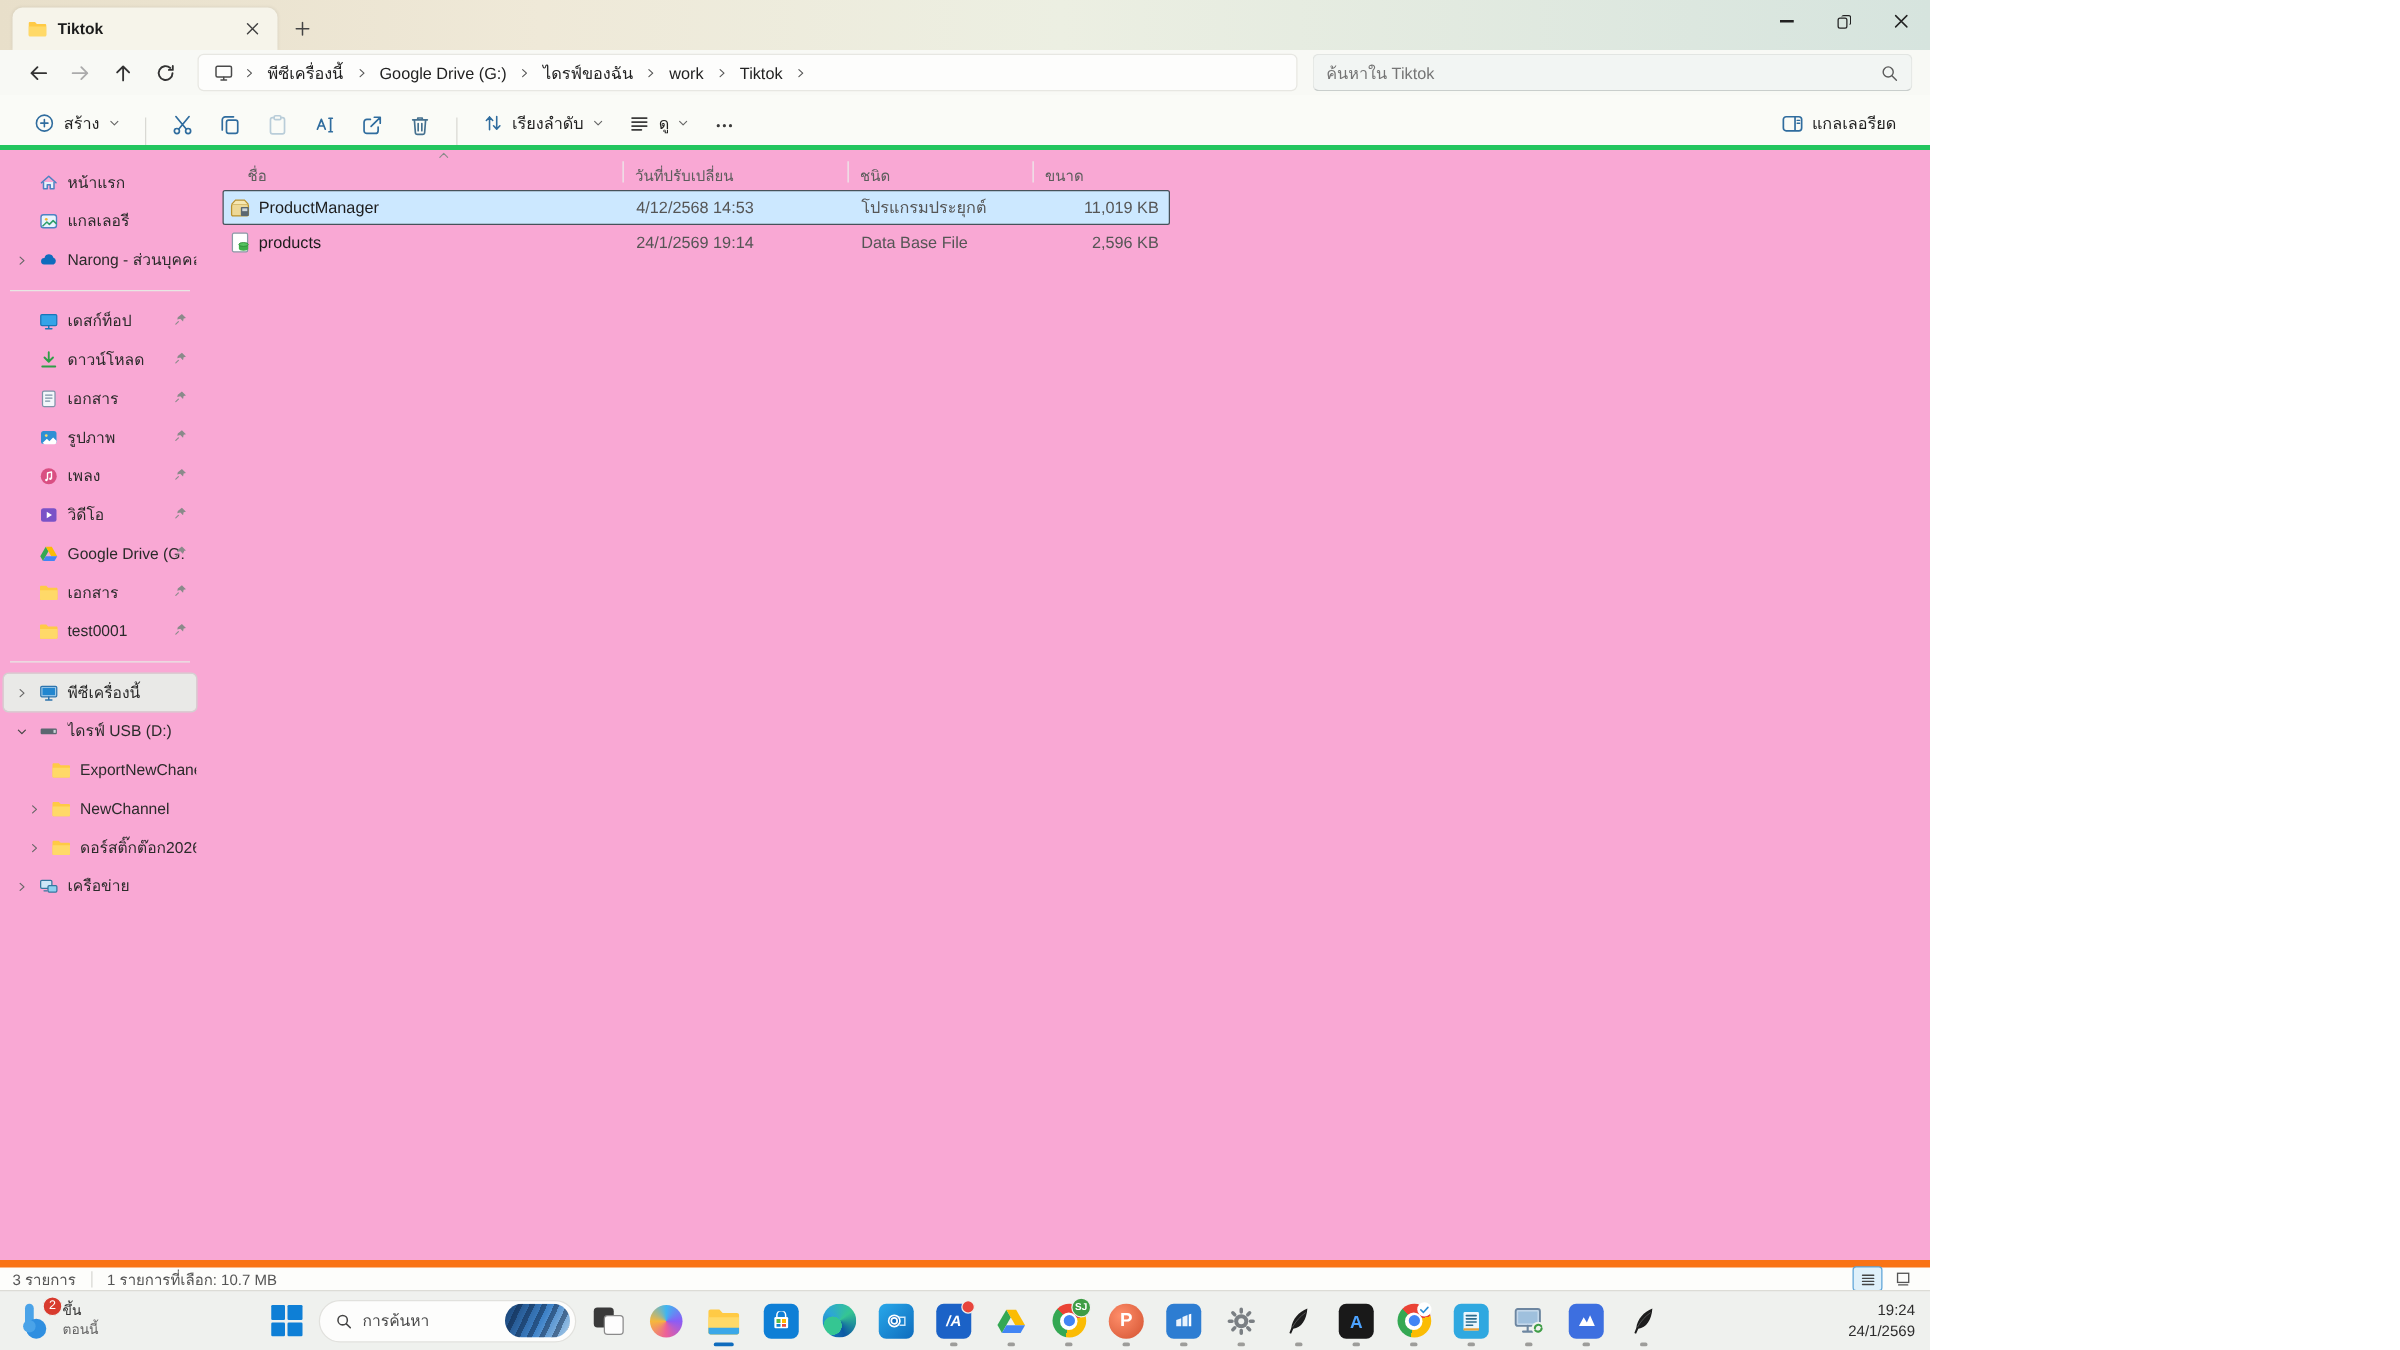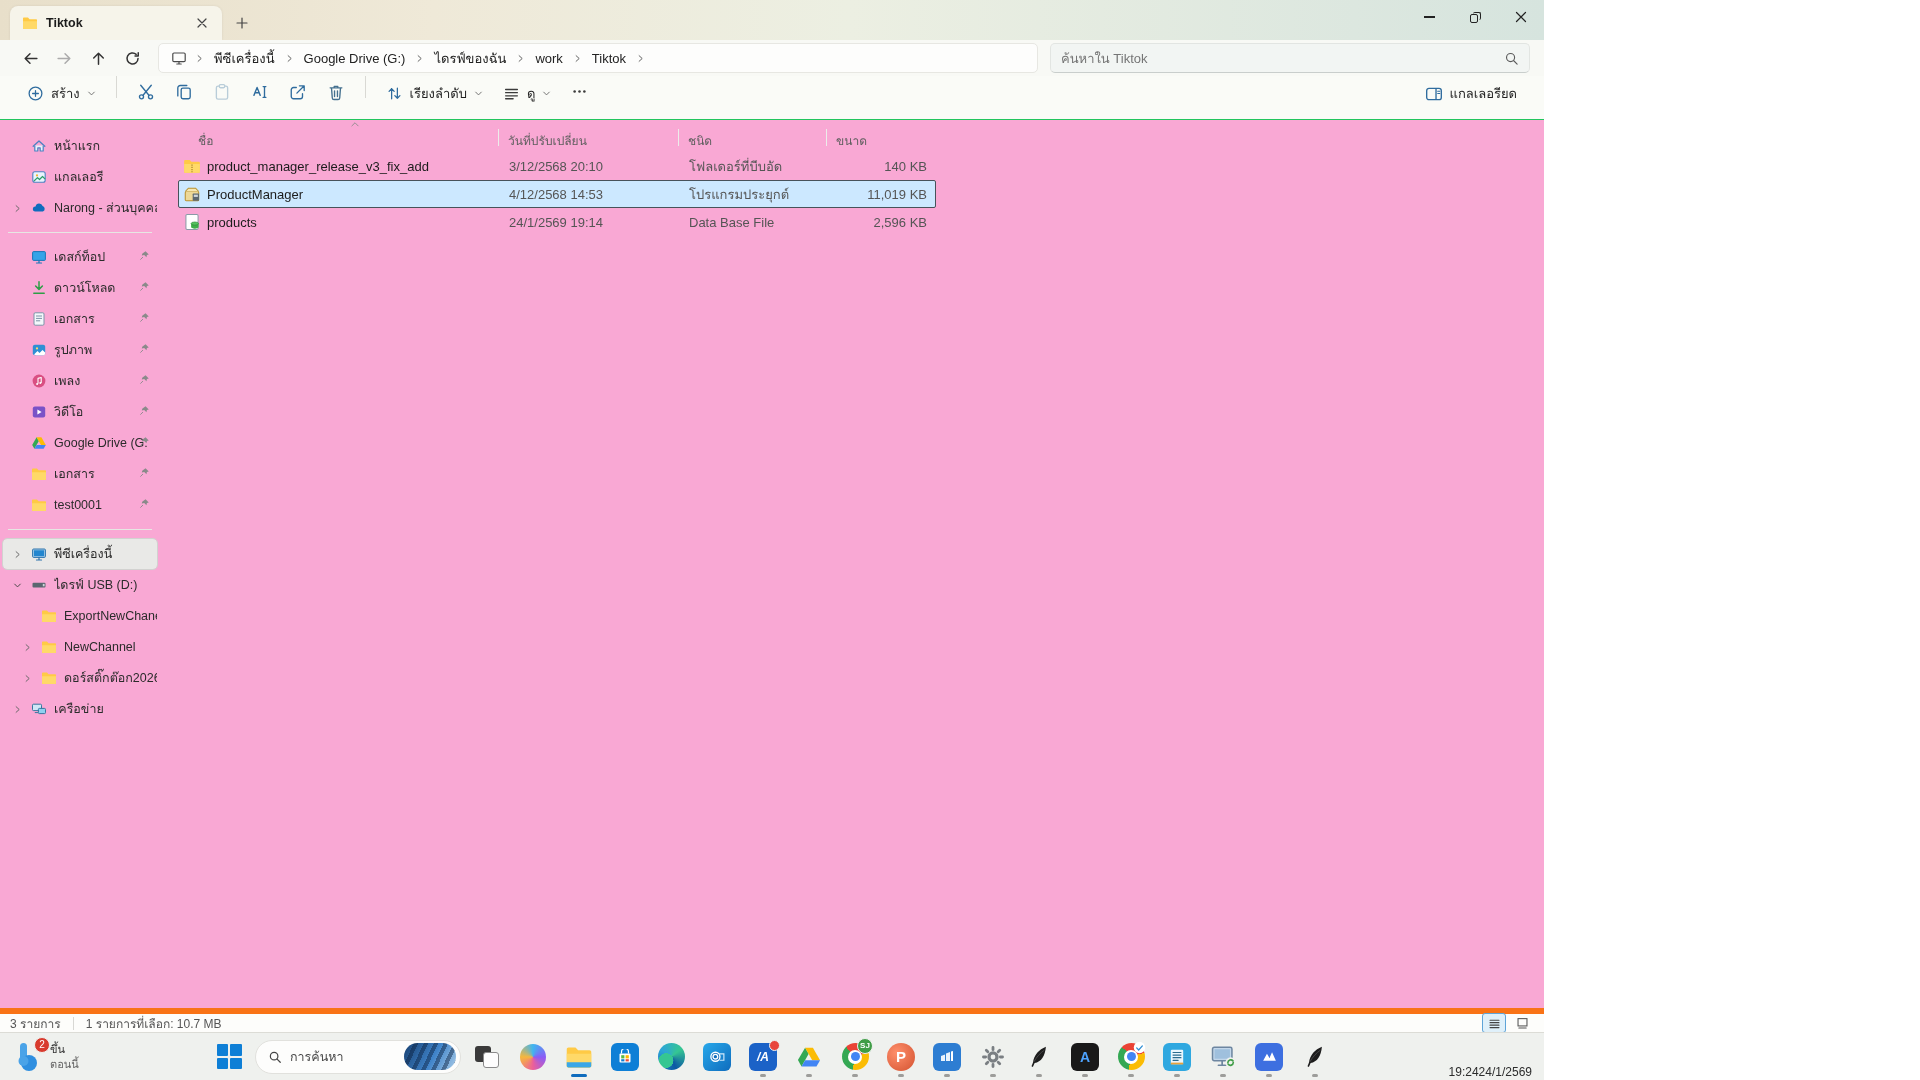--- a/index.html
+++ b/index.html
@@ -29,21 +29,21 @@
   .addressbar{flex:1;height:30px;margin:0 10px 0 8px;background:rgba(255,255,255,.7);border:1px solid #e7e7e2;border-radius:5px;
     display:flex;align-items:center;gap:2px;padding:0 8px;overflow:hidden}
   .crumb{display:flex;align-items:center;gap:2px}
   .crumb-label{padding:3px 6px;border-radius:4px;color:#222;white-space:nowrap}
   .crumb-chev{padding:0 2px}
   .searchbox{width:480px;height:30px;background:#f2f5f3;border:1px solid #e2e5e2;border-bottom-color:#c9cecc;border-radius:5px;
     display:flex;align-items:center;padding:0 10px}
   .searchbox input{flex:1;border:none;outline:none;background:transparent;font:inherit;color:#444}
 
   
-  .toolbar{height:44px;flex:none;background:#fafbf7;border-bottom:1px solid #22c55e;display:flex;align-items:flex-start;padding:0 18px;gap:2px}
+  .toolbar{height:44px;flex:none;background:#fafbf7;border-bottom:4px solid #22c55e;display:flex;align-items:flex-end;padding:0 18px;gap:2px}
   .tbtn{display:flex;align-items:center;gap:7px;padding:7px 9px;border-radius:5px;color:#1f1f1f;white-space:nowrap}
   .tsep{width:1px;height:22px;background:#d9d9d4;margin:0 9px}
   .tspacer{flex:1}
 
   
   .main{flex:1;display:flex;min-height:0;background:#f9a8d4}
   .sidebar{width:160px;flex:none;padding-top:10px;position:relative;overflow:hidden}
   .sbitem{height:30px;display:flex;align-items:center;gap:7px;padding-left:8px;margin:1px 3px;border-radius:4px;color:#2b2b2b;position:relative}
   .sbitem.sel{background:#e9e9e7;outline:1px solid #d2d2d0}
   .chevslot{width:13px;flex:none;display:flex;justify-content:center}
@@ -97,21 +97,21 @@
   .chrome-ico{width:27px;height:27px;border-radius:50%;position:relative;
     background:conic-gradient(from -45deg,#ea4335 0 33%,#fbbc04 0 66%,#34a853 0 100%)}
   .chrome-ico::before{content:"";position:absolute;inset:6.5px;border-radius:50%;background:#fff}
   .chrome-ico::after{content:"";position:absolute;inset:9px;border-radius:50%;background:#4285f4}
   .edge-ico{width:27px;height:27px;border-radius:50%;background:radial-gradient(circle at 30% 65%,#35c692 0 28%,transparent 29%),
     conic-gradient(from 160deg,#0c59a4,#2ca5d8 40%,#35c692 70%,#0c59a4)}
   .copilot-ico{width:26px;height:26px;border-radius:50%;background:conic-gradient(#3fb6f0,#8b5cf6,#ec5f9a,#f6b73c,#3fb6f0)}
   .taskview-ico{position:relative;width:24px;height:22px}
   .taskview-ico .b{position:absolute;left:0;top:0;width:16px;height:16px;background:#3a3a3a;border-radius:3px}
   .taskview-ico .f{position:absolute;right:0;bottom:0;width:16px;height:16px;background:#fdfdfd;border:1px solid #8a8a8a;border-radius:3px}
-  .clockarea{position:absolute;right:8px;top:0;height:100%;display:flex;flex-direction:row;justify-content:center;align-items:flex-end;
+  .clockarea{position:absolute;right:8px;top:0;height:100%;display:flex;flex-direction:column;justify-content:center;align-items:flex-end;
     font-size:12px;color:#2c2c2c;line-height:1.35;padding:0 4px;border-radius:6px}
 </style>
 </head>
 <body>
 
 <div class="screen">
 
   <div class="titlebar">
     <div class="tab">
       <svg width="16" height="16" viewBox="0 0 16 16">
@@ -571,33 +571,20 @@
           </span>
         <span class="hdr c-name">ชื่อ</span>
         <span class="hdr c-date">วันที่ปรับเปลี่ยน</span>
         <span class="hdr c-type">ชนิด</span>
         <span class="hdr c-size">ขนาด</span>
         <span class="coldiv" style="left:320px"></span>
         <span class="coldiv" style="left:500px"></span>
         <span class="coldiv" style="left:648px"></span>
       </div>
 
-      <div class="frow">
-        <span class="fcell f-icon">
-          <svg width="18" height="18" viewBox="0 0 16 16">
-              <path d="M1 3.6c0-.6.4-1 1-1h4l1.5 1.6H14c.6 0 1 .4 1 1V13c0 .6-.4 1-1 1H2c-.6 0-1-.4-1-1z" fill="#ffca45"></path>
-              <path d="M1 6.2h14V13c0 .6-.4 1-1 1H2c-.6 0-1-.4-1-1z" fill="#ffd968"></path>
-              <path d="M8 6.6v1.1M8 8.6v1.1M8 10.6v1.1M8 12.6v1" stroke="#a9852c" stroke-width="1.1"></path>
-            </svg>
-          </span>
-        <span class="fcell f-name">product_manager_release_v3_fix_add</span>
-        <span class="fcell f-date">3/12/2568 20:10</span>
-        <span class="fcell f-type">โฟลเดอร์ที่บีบอัด</span>
-        <span class="fcell f-size">140 KB</span>
-      </div>
 
       <div class="frow sel">
         <span class="fcell f-icon">
           <svg width="18" height="18" viewBox="0 0 16 16">
               <rect x="2" y="5.8" width="12" height="8.2" rx="1" fill="#ecd9979e"></rect>
               <rect x="2" y="5.8" width="12" height="8.2" rx="1" fill="#edd897" stroke="#b9912e" stroke-width=".9"></rect>
               <path d="M2 5.8l2.8-3h6.4l2.8 3" fill="#f6e7b2" stroke="#b9912e" stroke-width=".9"></path>
               <rect x="8.6" y="7.6" width="5.6" height="6.4" rx=".6" fill="#5b6770"></rect>
               <rect x="9.6" y="8.6" width="3.6" height="2" fill="#cfd6da"></rect>
             </svg>

